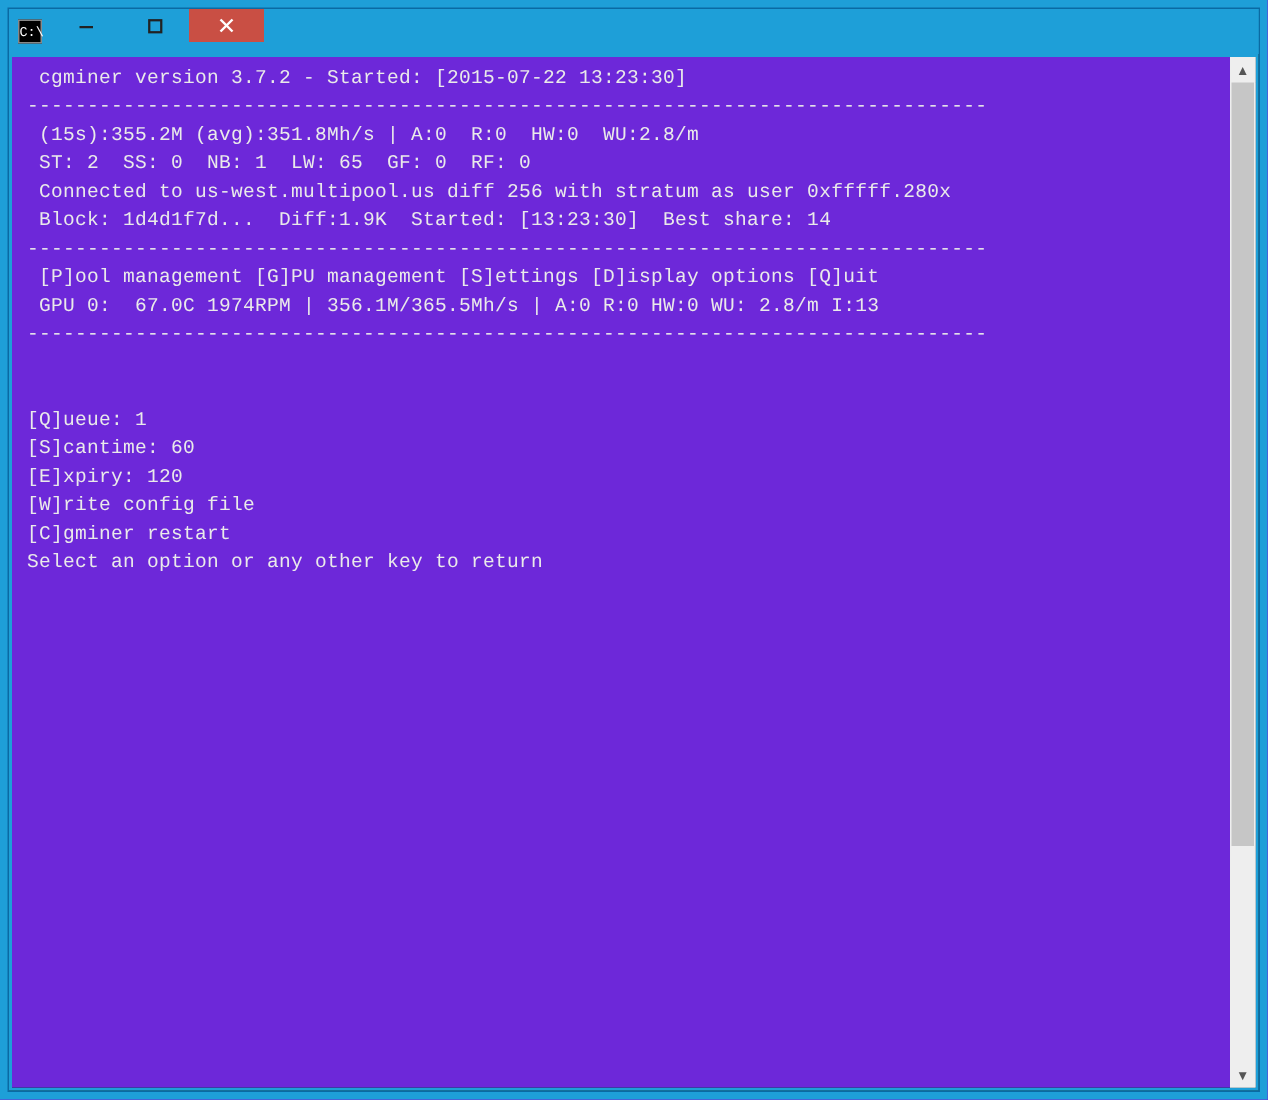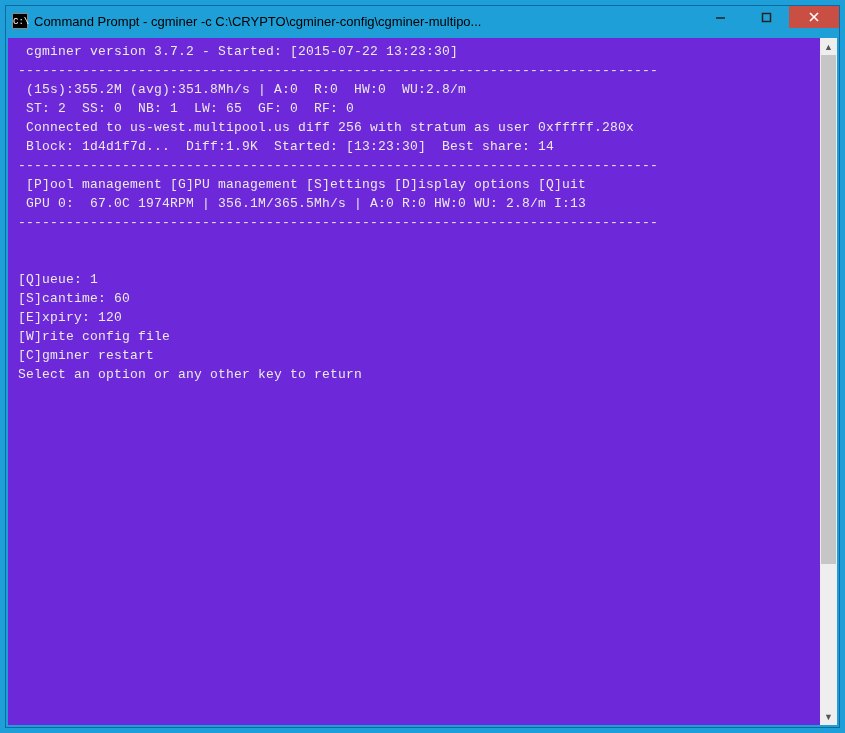--- a/index.html
+++ b/index.html
@@ -105,21 +105,20 @@
     height: 78%;
     background: #c6c6c6;
   }
 </style>
 </head>
 <body>
 
 <div class="window">
   <div class="titlebar">
     <div class="app-icon">C:\</div>
-    <div class="title-text">Command Prompt - cgminer  -c C:\CRYPTO\cgminer-config\cgminer-multipo...</div>
     <div class="win-buttons">
       <div class="win-btn">
         <svg width="11" height="11">
             <line x1="1" y1="6" x2="10" y2="6" stroke="#222" stroke-width="1.5"></line>
           </svg>
       </div>
       <div class="win-btn">
         <svg width="11" height="11">
             <rect x="1.5" y="1.5" width="8" height="8" fill="none" stroke="#222" stroke-width="1.5"></rect>
           </svg>

